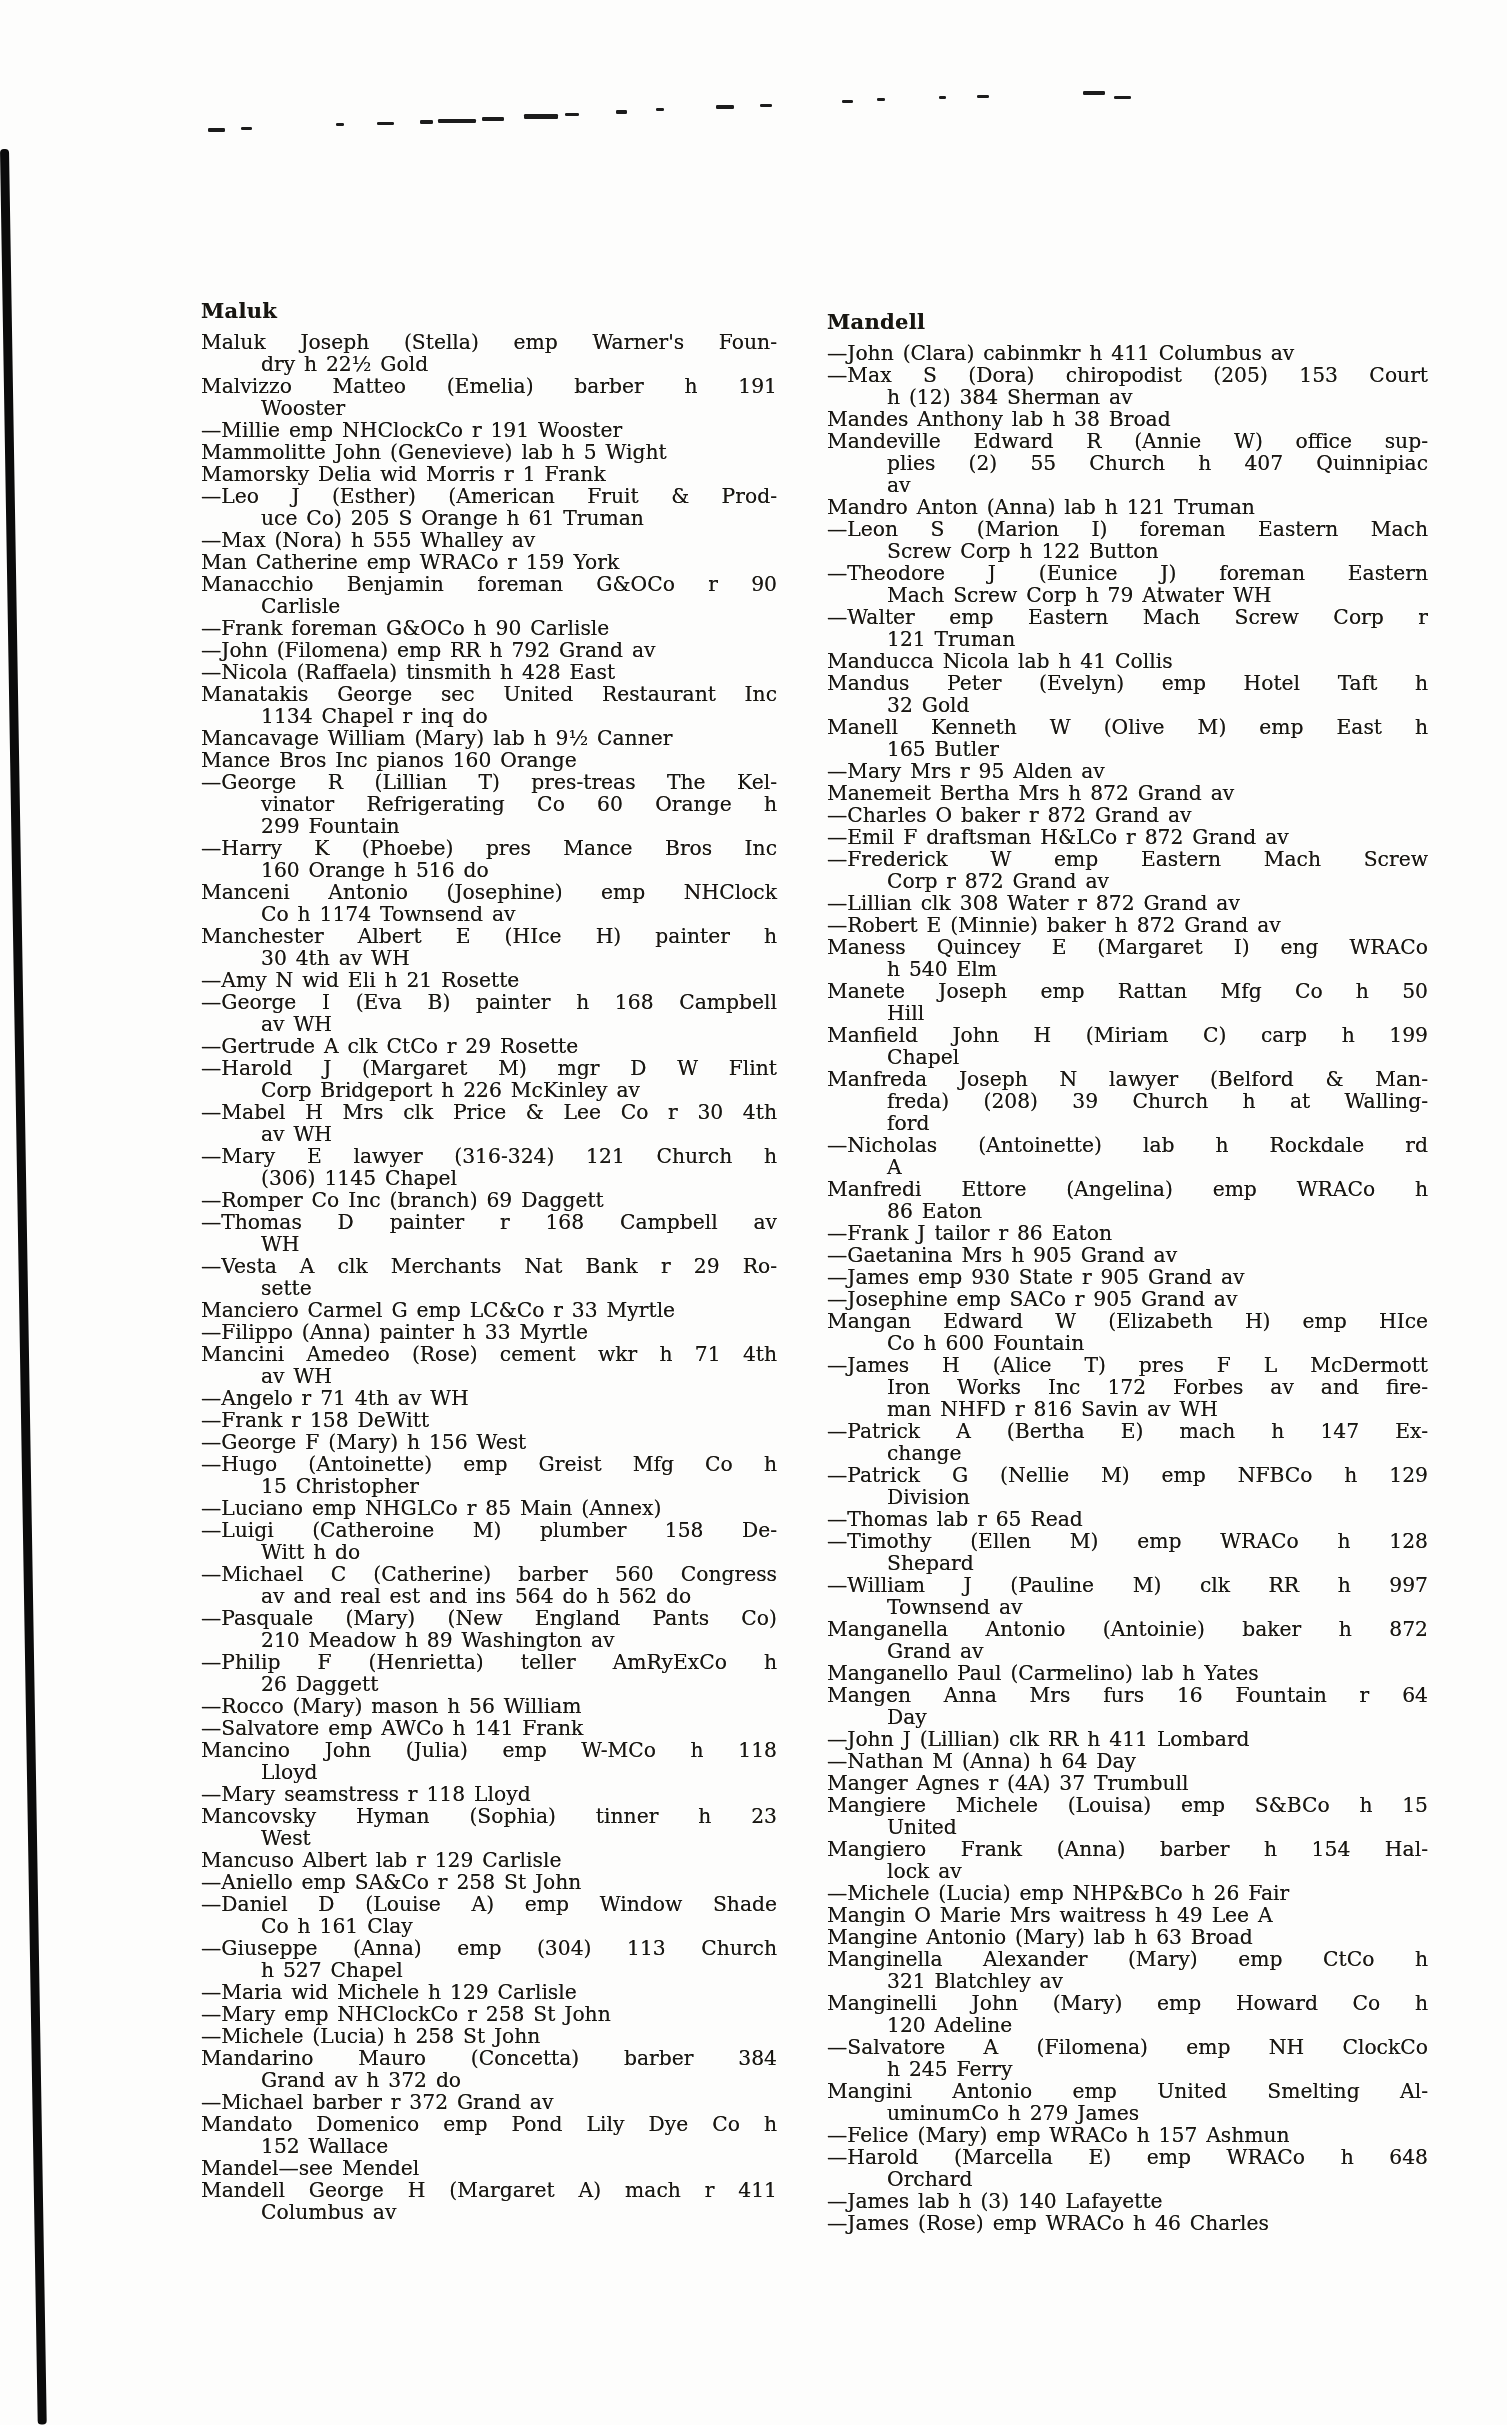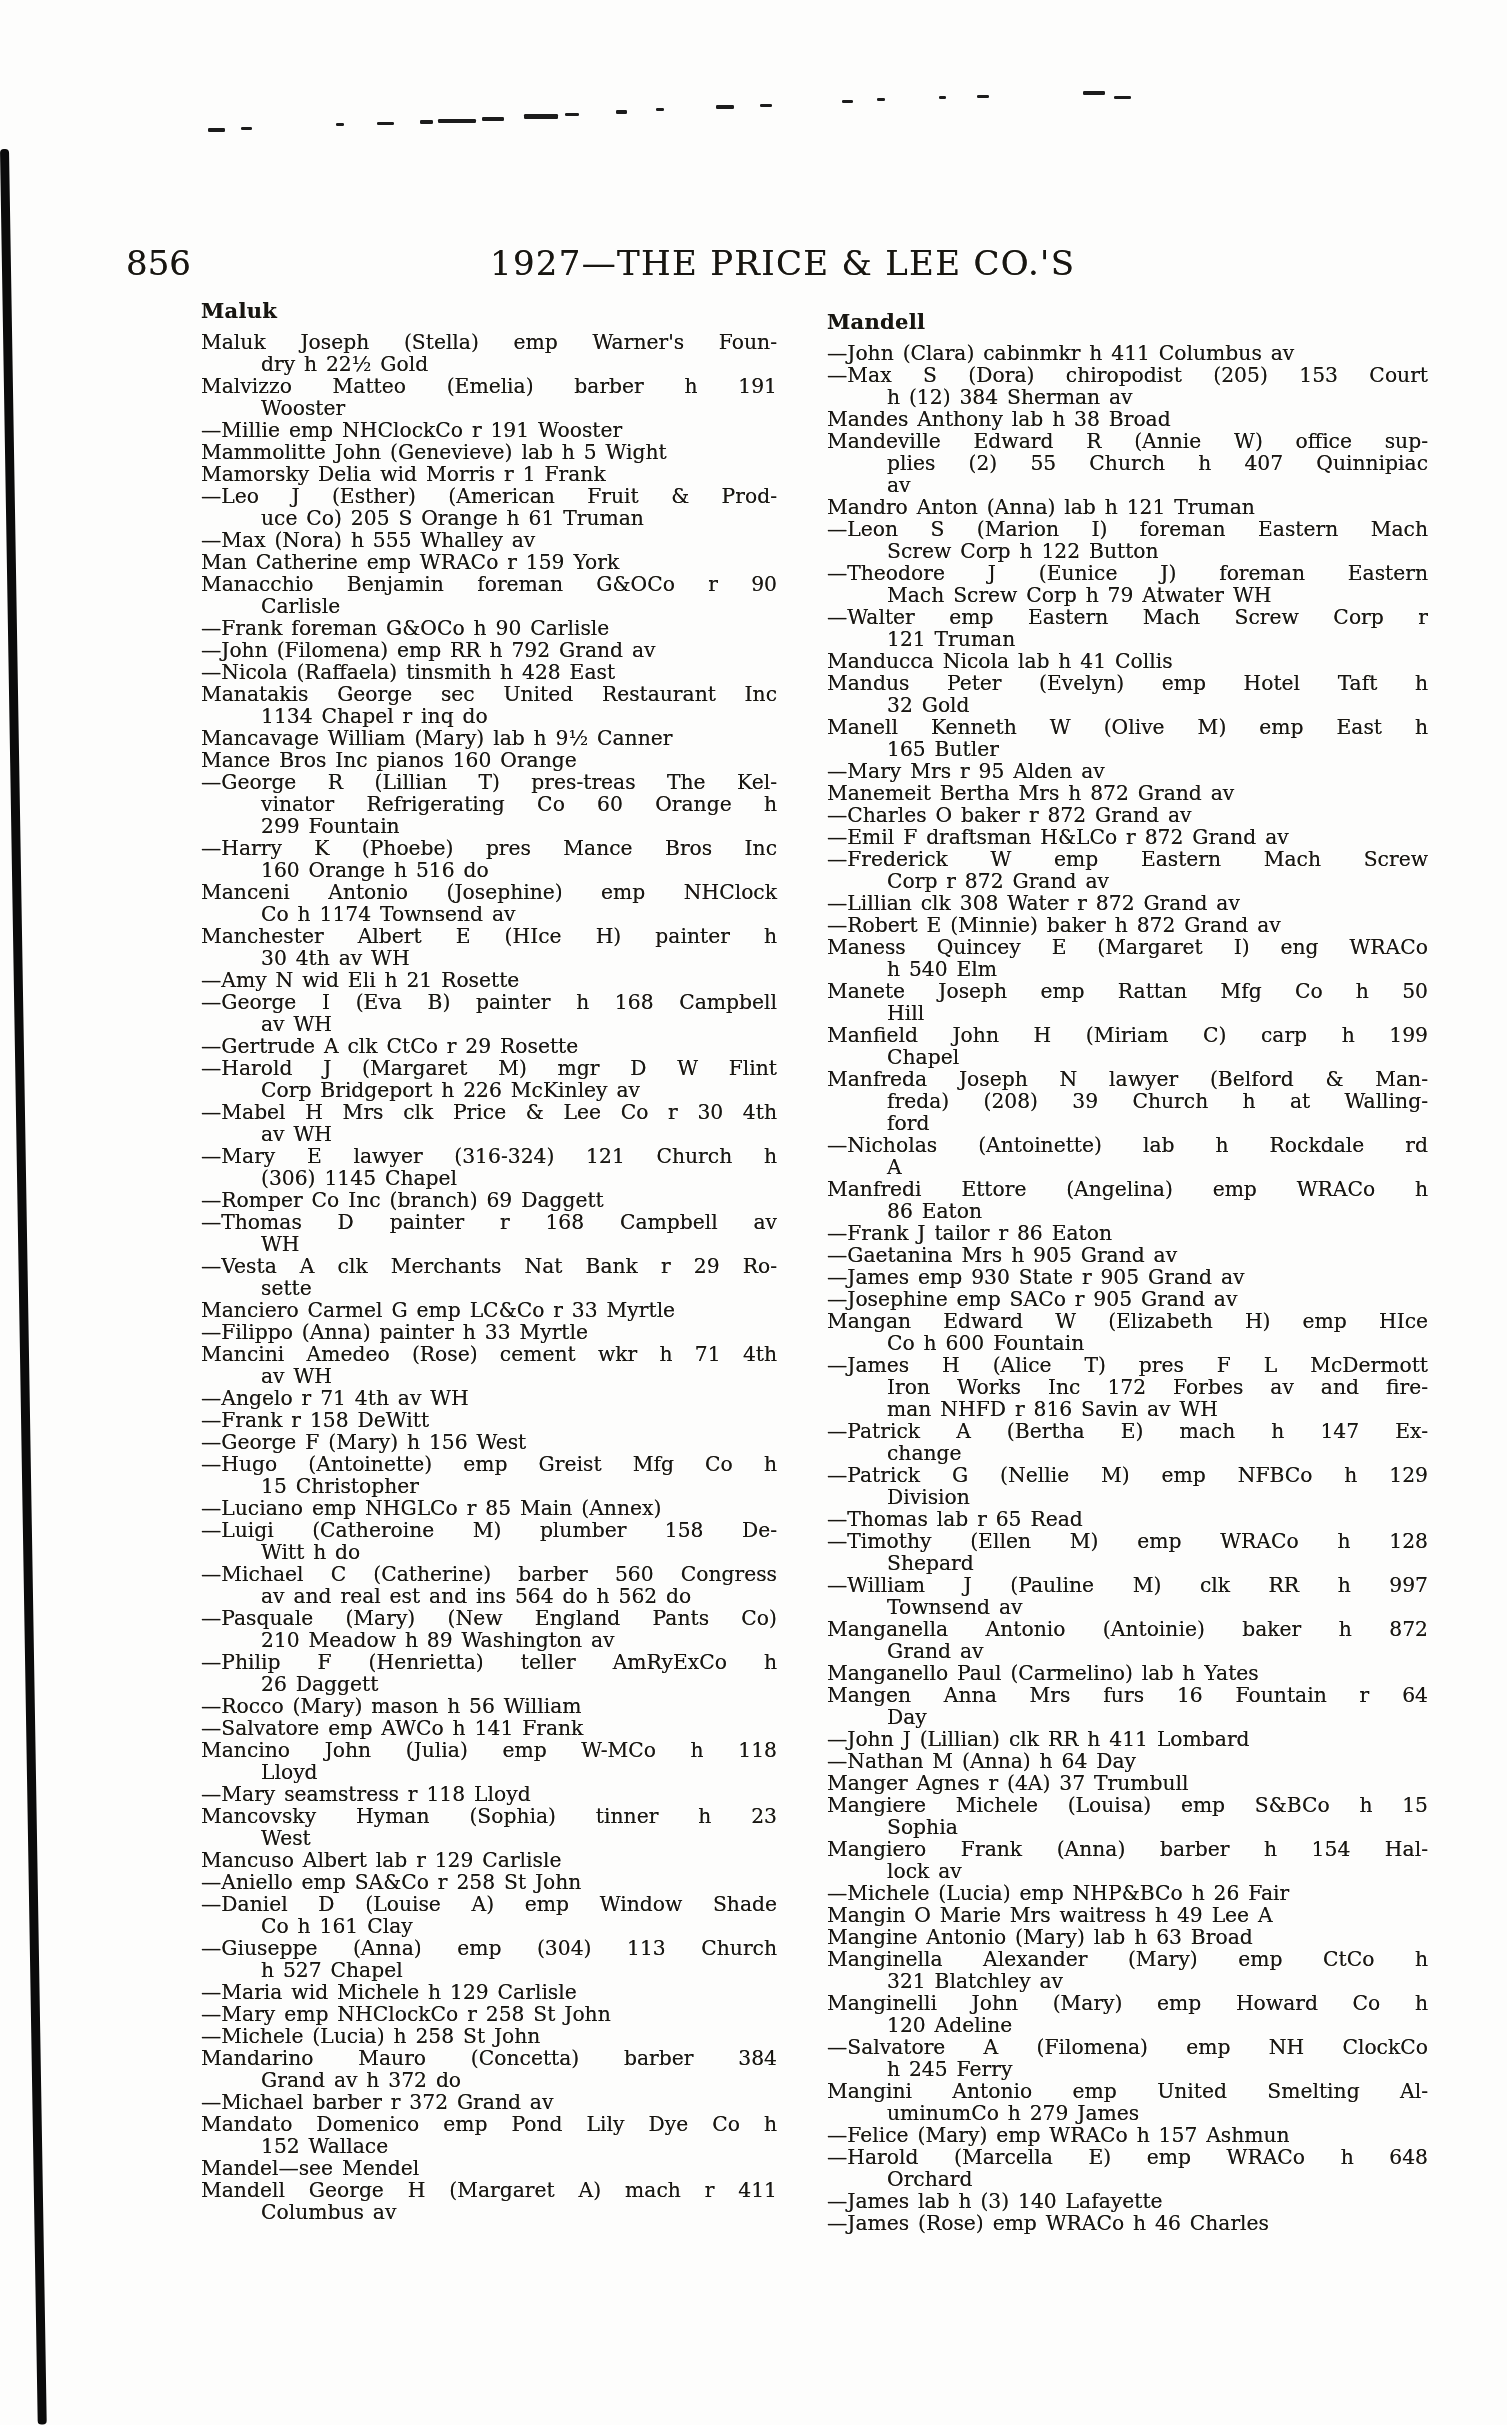--- a/index.html
+++ b/index.html
@@ -54,24 +54,20 @@
   <div class="art" style="left:656px;top:108px;width:7.9px;height:3.3px"></div>
   <div class="art" style="left:716px;top:105px;width:18.4px;height:3.9px"></div>
   <div class="art" style="left:760px;top:104px;width:11.8px;height:3.3px"></div>
   <div class="art" style="left:842px;top:100px;width:10.5px;height:3.3px"></div>
   <div class="art" style="left:877px;top:98px;width:7.9px;height:2.6px"></div>
   <div class="art" style="left:939px;top:96px;width:6.6px;height:2.6px"></div>
   <div class="art" style="left:977px;top:95px;width:11.8px;height:3.3px"></div>
   <div class="art" style="left:1083px;top:91px;width:22px;height:3.9px"></div>
   <div class="art" style="left:1114px;top:96px;width:17px;height:3.3px"></div>
 
-  <div class="page-header">
-    <span class="page-number">856</span>
-    <span class="page-title">1927—THE PRICE &amp; LEE CO.'S</span>
-  </div>
 
   <div class="column col-left">
     <div class="section-header">Maluk</div>
     <div class="lines">
         <div class="dline full">Maluk Joseph (Stella) emp Warner's Foun-</div>
         <div class="dline ind">dry h 22½ Gold</div>
         <div class="dline full">Malvizzo Matteo (Emelia) barber h 191</div>
         <div class="dline ind">Wooster</div>
         <div class="dline">—Millie emp NHClockCo r 191 Wooster</div>
         <div class="dline">Mammolitte John (Genevieve) lab h 5 Wight</div>
@@ -221,21 +217,21 @@
         <div class="dline ind">Townsend av</div>
         <div class="dline full">Manganella Antonio (Antoinie) baker h 872</div>
         <div class="dline ind">Grand av</div>
         <div class="dline">Manganello Paul (Carmelino) lab h Yates</div>
         <div class="dline full">Mangen Anna Mrs furs 16 Fountain r 64</div>
         <div class="dline ind">Day</div>
         <div class="dline">—John J (Lillian) clk RR h 411 Lombard</div>
         <div class="dline">—Nathan M (Anna) h 64 Day</div>
         <div class="dline">Manger Agnes r (4A) 37 Trumbull</div>
         <div class="dline full">Mangiere Michele (Louisa) emp S&amp;BCo h 15</div>
-        <div class="dline ind">Sophia</div>
+        <div class="dline ind">United</div>
         <div class="dline full">Mangiero Frank (Anna) barber h 154 Hal-</div>
         <div class="dline ind">lock av</div>
         <div class="dline">—Michele (Lucia) emp NHP&amp;BCo h 26 Fair</div>
         <div class="dline">Mangin O Marie Mrs waitress h 49 Lee A</div>
         <div class="dline">Mangine Antonio (Mary) lab h 63 Broad</div>
         <div class="dline full">Manginella Alexander (Mary) emp CtCo h</div>
         <div class="dline ind">321 Blatchley av</div>
         <div class="dline full">Manginelli John (Mary) emp Howard Co h</div>
         <div class="dline ind">120 Adeline</div>
         <div class="dline full">—Salvatore A (Filomena) emp NH ClockCo</div>

